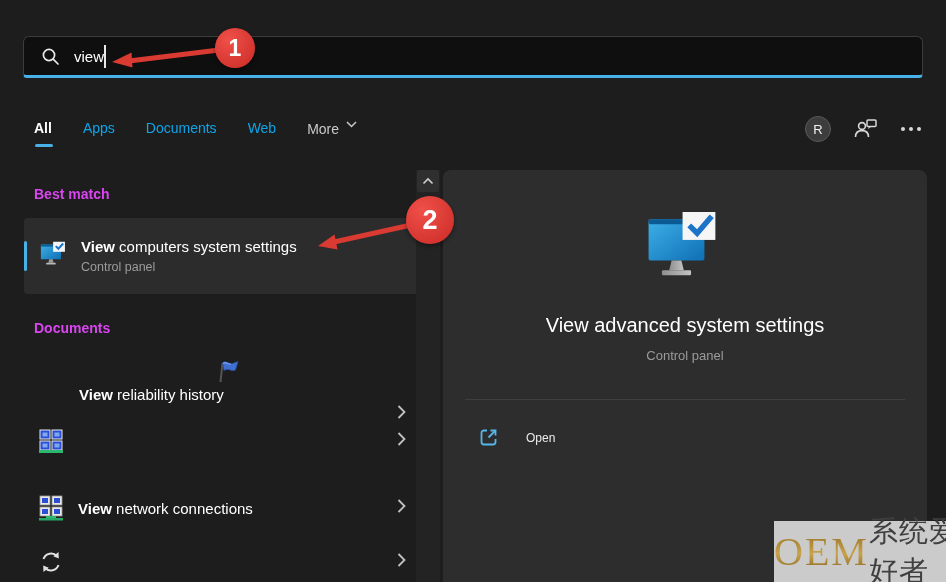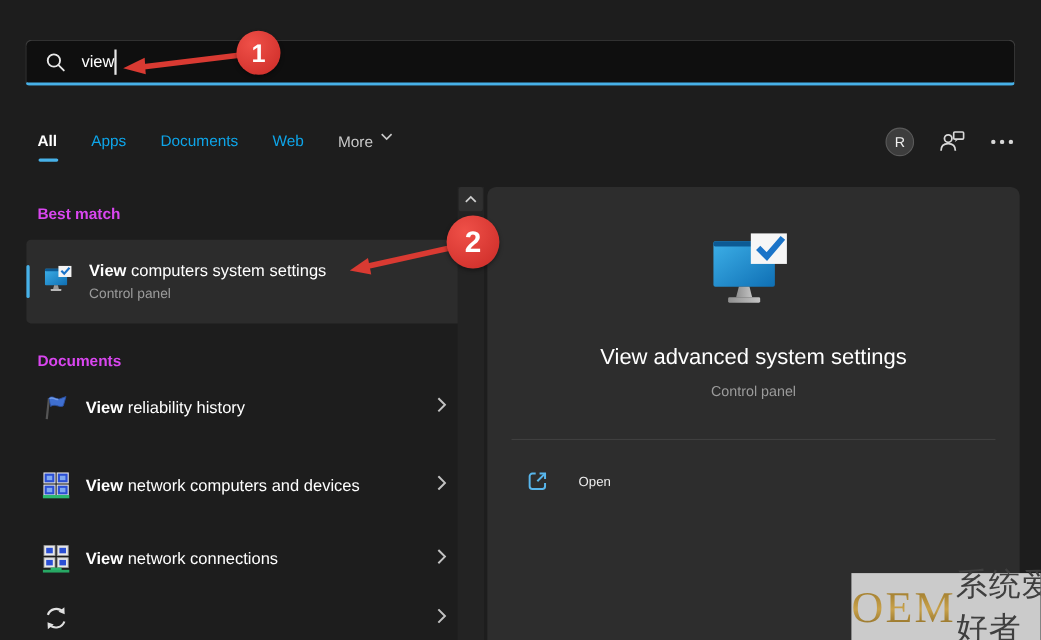--- a/index.html
+++ b/index.html
@@ -206,21 +206,21 @@
     </svg>
   </div>
   <div class="best-match-text">
     <div class="bm-title"><b>View</b><span> computers system settings</span></div>
     <div class="bm-sub">Control panel</div>
   </div>
 </div>
 
 <div class="section-header" style="top:320px">Documents</div>
 
-<div class="settings-item" style="top:348px; height:44px;">
+<div class="settings-item" style="top:358px; height:44px;flex-direction:column;">
   <div class="si-icon">
     <svg width="26" height="26" viewBox="0 0 26 26">
       <line x1="6.5" y1="5" x2="4.5" y2="24" stroke="#555555" stroke-width="2"></line>
       <path d="M6.5 5 C10 1.5 13 7 16.5 5.5 L22 3.5 L19.5 12 C15.5 14 12.5 9.5 8 12.5 Z" fill="#3f6fd0" stroke="#2a4f9e" stroke-width="0.8"></path>
       <path d="M7 5.5 C10 3 12 7 15 6" fill="none" stroke="#6f9ae8" stroke-width="1.4"></path>
     </svg>
   </div>
   <div class="si-label"><b>View</b><span> reliability history</span></div>
   <div class="si-chevron">
     <svg width="9" height="14" viewBox="0 0 9 14">
@@ -236,21 +236,20 @@
       <rect x="14" y="2" width="10" height="9" fill="#2b4fd4" stroke="#e8e8e8" stroke-width="1"></rect>
       <rect x="2" y="13" width="10" height="9" fill="#2b4fd4" stroke="#e8e8e8" stroke-width="1"></rect>
       <rect x="14" y="13" width="10" height="9" fill="#2b4fd4" stroke="#e8e8e8" stroke-width="1"></rect>
       <rect x="1" y="22" width="24" height="3" fill="#2db870"></rect>
       <rect x="4.5" y="4.5" width="5" height="4" fill="#7fa8f0"></rect>
       <rect x="16.5" y="4.5" width="5" height="4" fill="#7fa8f0"></rect>
       <rect x="4.5" y="15.5" width="5" height="4" fill="#7fa8f0"></rect>
       <rect x="16.5" y="15.5" width="5" height="4" fill="#7fa8f0"></rect>
     </svg>
   </div>
-  <div class="si-label"><b>View</b><span> network computers and devices</span></div>
   <div class="si-chevron">
     <svg width="9" height="14" viewBox="0 0 9 14">
         <polyline points="1.5,1 7.5,7 1.5,13" fill="none" stroke="#c2c2c2" stroke-width="1.8"></polyline>
       </svg>
   </div>
 </div>
 
 <div class="settings-item" style="top:486px; height:44px;justify-content:center;">
   <div class="si-icon">
     <svg width="26" height="26" viewBox="0 0 26 26">

